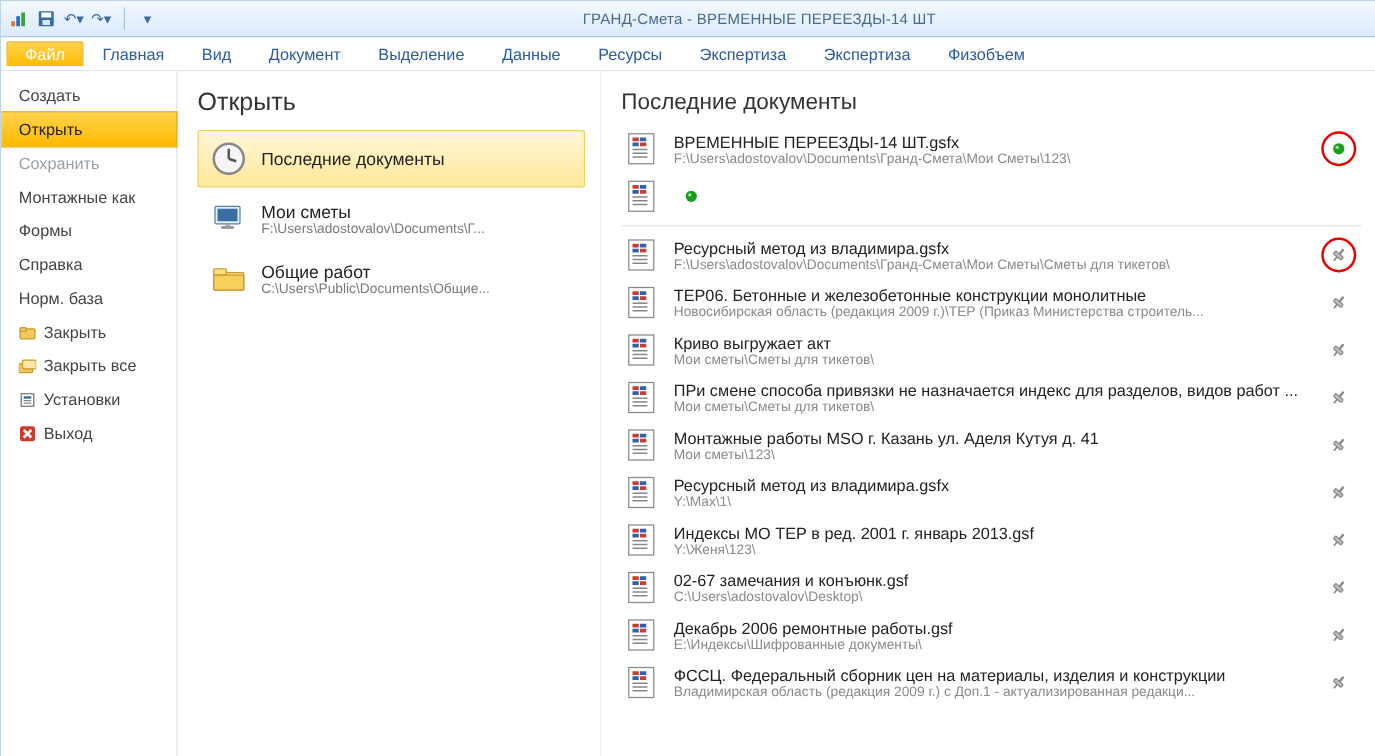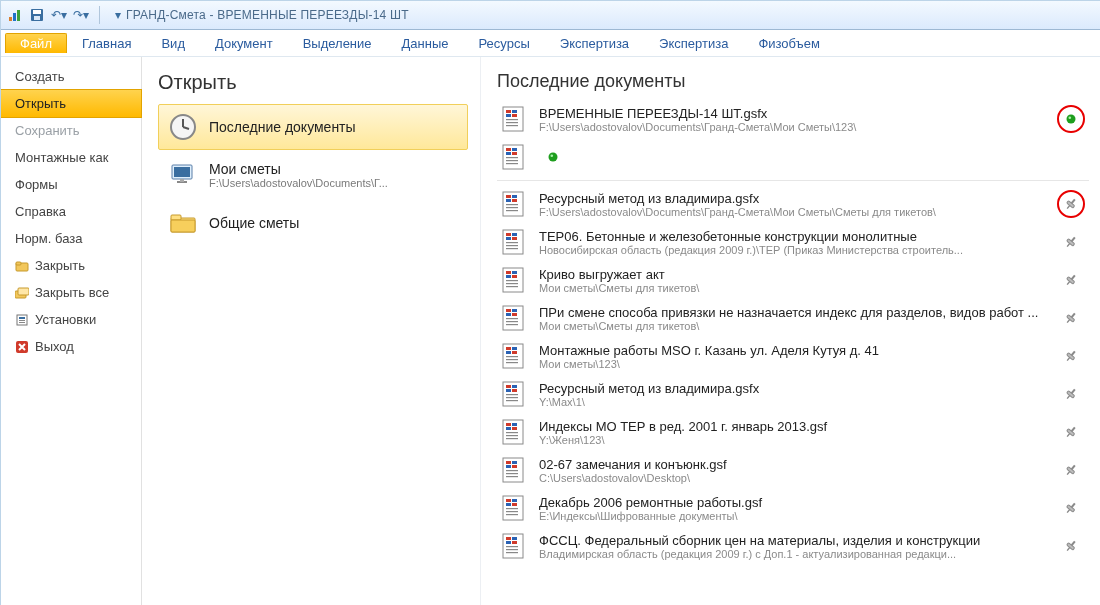--- a/index.html
+++ b/index.html
@@ -2,21 +2,21 @@
 <html><head>
 <meta charset="utf-8">
 <style>
   html,body{margin:0;padding:0;font-family:"Segoe UI",Tahoma,sans-serif;font-size:13px;color:#333;background:#fff;}
   .app{width:1100px;height:605px;position:relative;background:#fff;overflow:hidden;border:1px solid #bcd4e8;}
   
   .titlebar{height:28px;background:linear-gradient(to bottom,#f3f9ff,#dbeafd);border-bottom:1px solid #9db8d3;display:flex;align-items:center;padding:0 6px;color:#4a6a8a;font-size:12px;}
   .qat{display:flex;gap:6px;align-items:center;}
   .qat-sep{width:1px;height:18px;background:#b0c6dc;margin:0 4px;}
   .qat-ico{width:16px;height:16px;display:flex;align-items:center;justify-content:center;color:#3a6ea0;}
-  .titletext{flex:1;text-align:left;padding-right:6px;font-size:12px;letter-spacing:0.2px;white-space:nowrap;overflow:hidden;}
+  .titletext{flex:1;text-align:center;padding-right:6px;font-size:12px;letter-spacing:0.2px;white-space:nowrap;overflow:hidden;}
   
   .ribbon{height:26px;background:#fff;border-bottom:1px solid #dfe8f0;display:flex;align-items:center;padding-left:4px;}
   .ribbon-tab{padding:2px 14px;color:#2a5b9e;font-size:13px;cursor:default;border:1px solid transparent;}
   .ribbon-tab.file{background:linear-gradient(to bottom,#ffd34e,#ffb900);color:#fff;font-weight:normal;border:1px solid #e2a300;border-bottom:none;border-radius:2px 2px 0 0;}
   
   .backstage{display:flex;height:calc(100% - 54px);}
   .left{width:140px;background:#fff;border-right:1px solid #e1e1e1;padding-top:6px;}
   .left-item{padding:6px 14px;color:#444;font-size:13px;display:flex;align-items:center;gap:6px;cursor:default;}
   .left-item.active{background:linear-gradient(to bottom,#ffd34e,#ffb900);color:#222;border:1px solid #e2a300;margin:-1px;}
   .left-item.disabled{color:#9aa0a6;}
@@ -183,21 +183,22 @@
 
       <div class="mid-row">
         <div class="ico">
           <svg width="30" height="30">
               <rect x="3" y="10" width="24" height="14" rx="1" fill="#ffe083" stroke="#c79a2c"></rect>
               <rect x="3" y="7" width="10" height="5" rx="1" fill="#ffe083" stroke="#c79a2c"></rect>
               <rect x="3" y="12" width="24" height="12" rx="1" fill="#f7cf5c" stroke="#c79a2c"></rect>
             </svg>
         </div>
         <div class="mid-texts">
-          <div class="mid-label">Общие сметы</div>
+          <div class="mid-label">Общие работ</div>
+          <div class="mid-sub">C:\Users\Public\Documents\Общие...</div>
         </div>
       </div>
     </div>
 
     <div class="right">
       <div class="right-title">Последние документы</div>
       <div id="docs-list">
           <div class="doc-row">
     <div class="doc-ico">
               <svg width="28" height="28">

